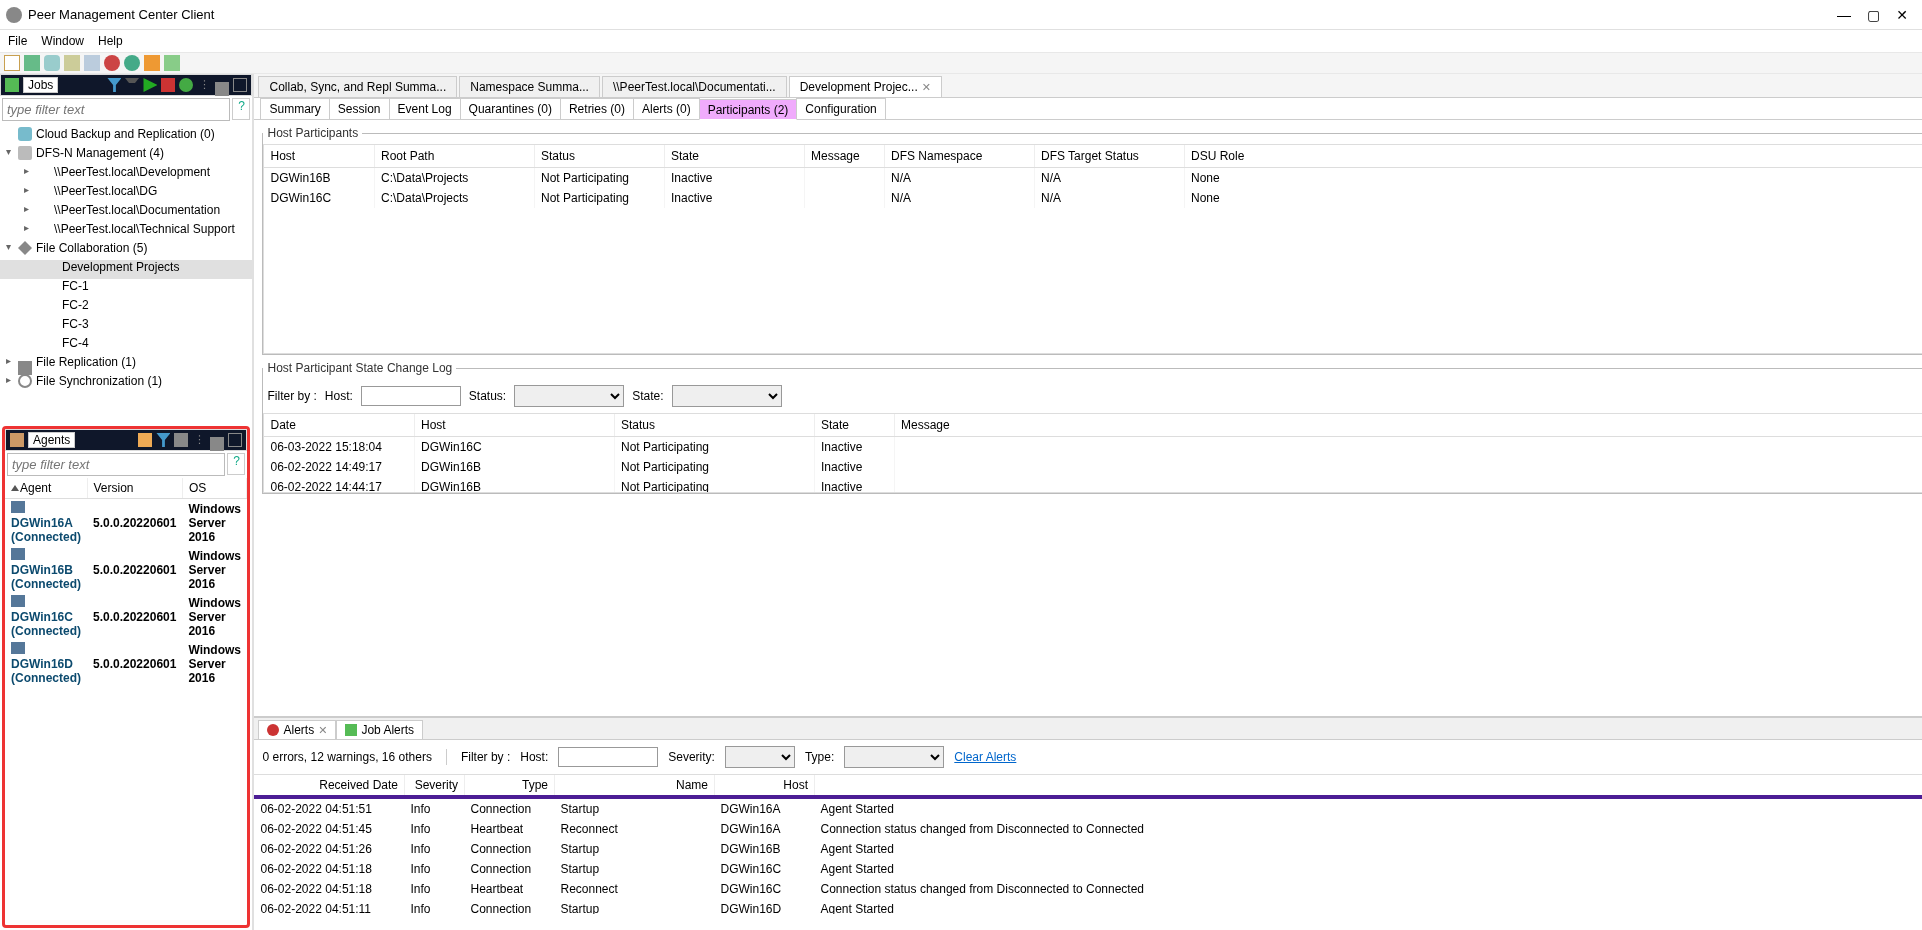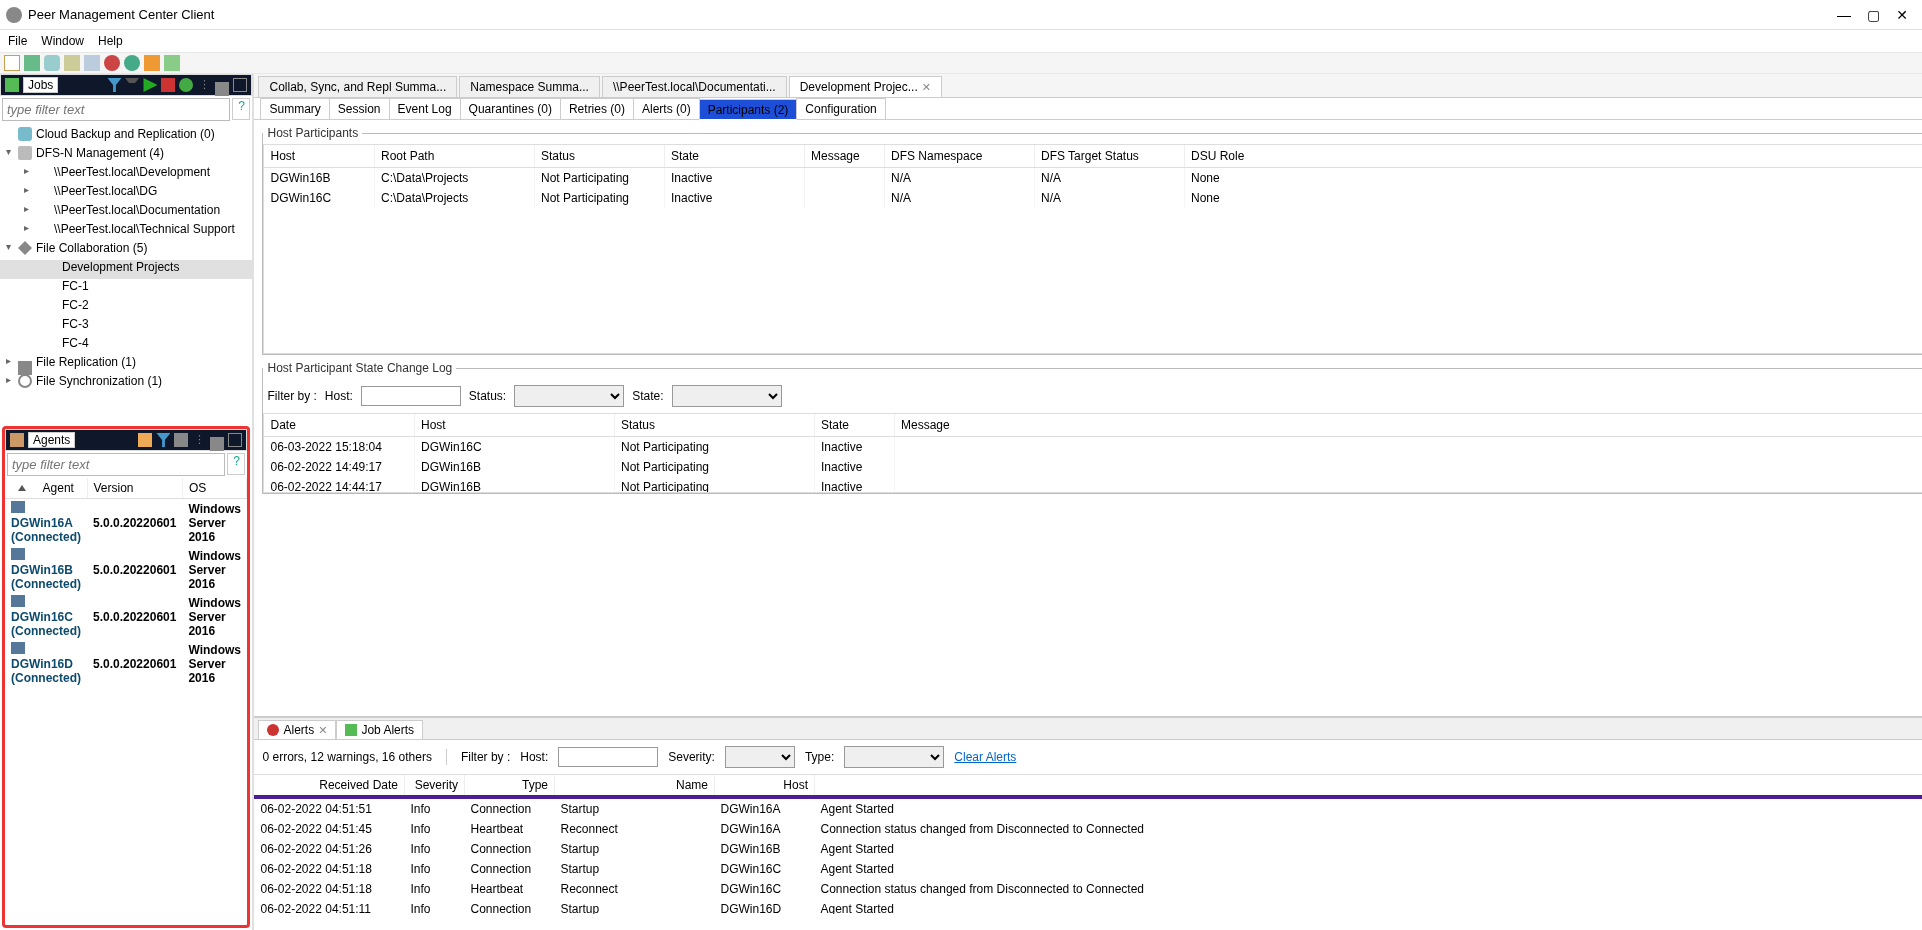--- a/index.html
+++ b/index.html
@@ -62,21 +62,21 @@
 .agents-table td { padding:2px 6px;font-weight:bold;}
 .agent-connected { color:#0c4a6e;}
 .ic-host { width:14px; height:12px; display:inline-block; background:linear-gradient(#579,#579); margin-right:4px;}
 
 .editor-tabs { height:24px; border-bottom:1px solid #ccc; display:flex; align-items:flex-end; background:#f5f5f5; padding-left:4px;}
 .etab { padding:3px 10px 3px 6px; border:1px solid #ccc; border-bottom:none; background:#f0f0f0; margin-right:2px; display:flex; align-items:center; gap:4px; cursor:pointer; font-size:12px;}
 .etab.active { background:#fff;}
 .etab .eclose { color:#888; font-size:11px;}
 .subtabs { height:22px; display:flex; border-bottom:1px solid #ccc; padding-left:6px;}
 .stab { padding:3px 8px; border:1px solid #ccc; border-bottom:none; margin-right:-1px; background:#fff; cursor:pointer; font-size:12px;}
-.stab.active { background:#1d4ed8; border-bottom:1px solid #fff; position:relative; top:1px;}
+.stab.active { background:#f0abfc; border-bottom:1px solid #fff; position:relative; top:1px;}
 .participants-area { padding:6px 8px; flex:1; display:flex; flex-direction:column; overflow:hidden;}
 .fieldset-label { font-size:12px; padding:0 4px; color:#333;}
 fieldset { border:1px solid #bbb; padding:4px 0 0 0; margin-bottom:6px;}
 .grid { border:1px solid #ddd; overflow:auto;}
 .grid table { width:100%; border-collapse:collapse; table-layout:fixed;}
 .grid th { text-align:left; padding:4px 6px; border-right:1px solid #eee; border-bottom:1px solid #ddd; font-weight:normal; background:#fff;}
 .grid td { padding:3px 6px; border-right:1px solid #f5f5f5;}
 .hp-grid { height:210px;}
 .filter-bar { display:flex; align-items:center; gap:8px; padding:6px 4px;}
 .filter-bar label { font-size:12px;}
@@ -93,21 +93,21 @@
 .alerts-filter input{border:1px solid #999;height:20px;width:100px;}
 .alerts-filter select{height:22px;border:1px solid #999;}
 .clear-link { color:#06c; text-decoration:underline; cursor:pointer;}
 .alerts-grid { height:140px; overflow-y:scroll; border-top:1px solid #ddd;}
 .alerts-grid table{width:100%; border-collapse:collapse; table-layout:fixed;}
 .alerts-grid th{text-align:right; padding:3px 6px; border-right:1px solid #eee; border-bottom:4px solid #4c1d95; font-weight:normal;}
 .alerts-grid td{padding:3px 6px;}
 .hscroll { height:16px; overflow-x:scroll;}
 .hscroll-inner{height:1px; width:2000px;}
 .vsep { border-left:1px solid #ccc; margin:0 4px; height:16px;}
-.sorth { display:flex; align-items:center; gap:17px;justify-content:center;}
+.sorth { display:flex; align-items:center; gap:1px;}
 .sorth .tri { width:0; height:0; border-left:4px solid transparent; border-right:4px solid transparent; border-bottom:6px solid #555;}
 .right-upper { flex:1; display:flex; flex-direction:column; overflow:hidden;}
 </style>
 </head>
 <body>
 
 <div class="titlebar">
   <span class="app-icon"></span>
   <span class="title">Peer Management Center Client</span>
   <div class="win-controls">

